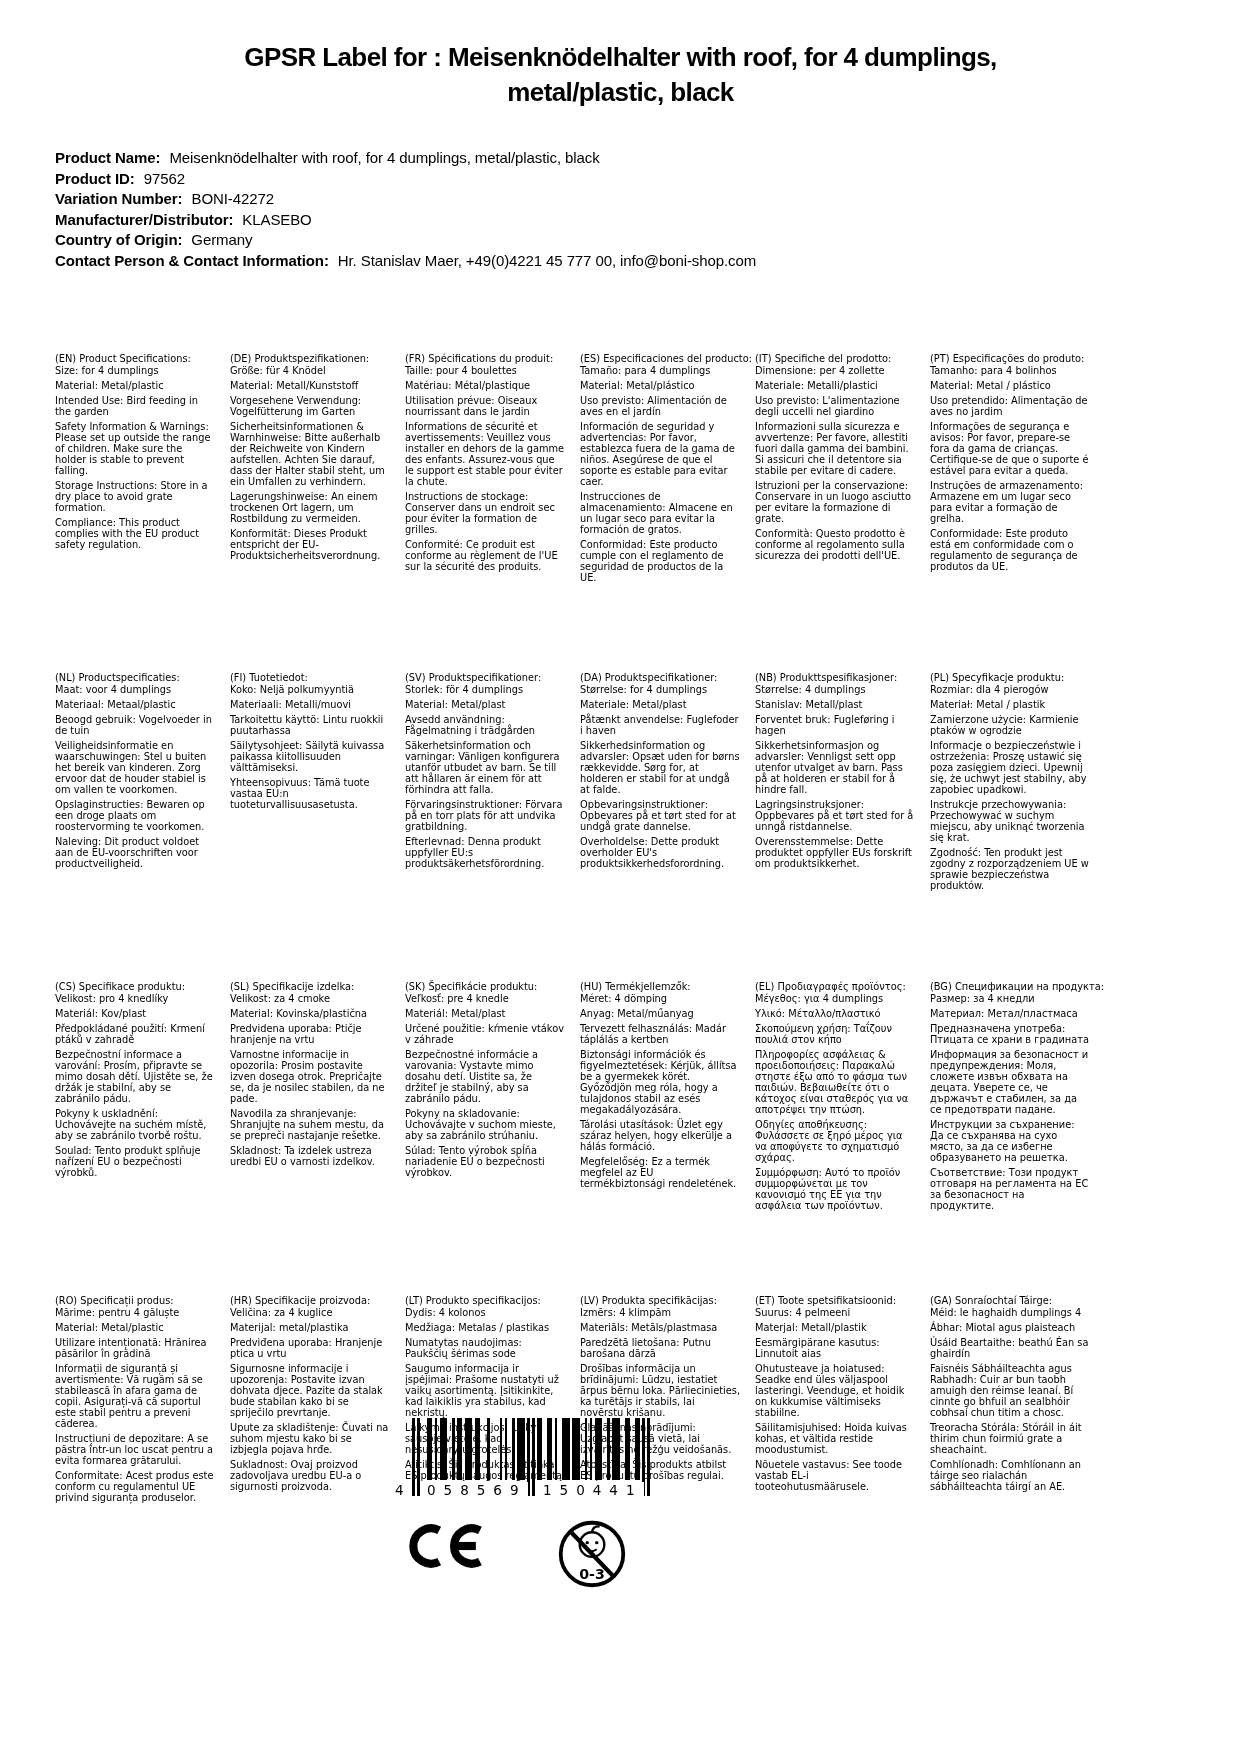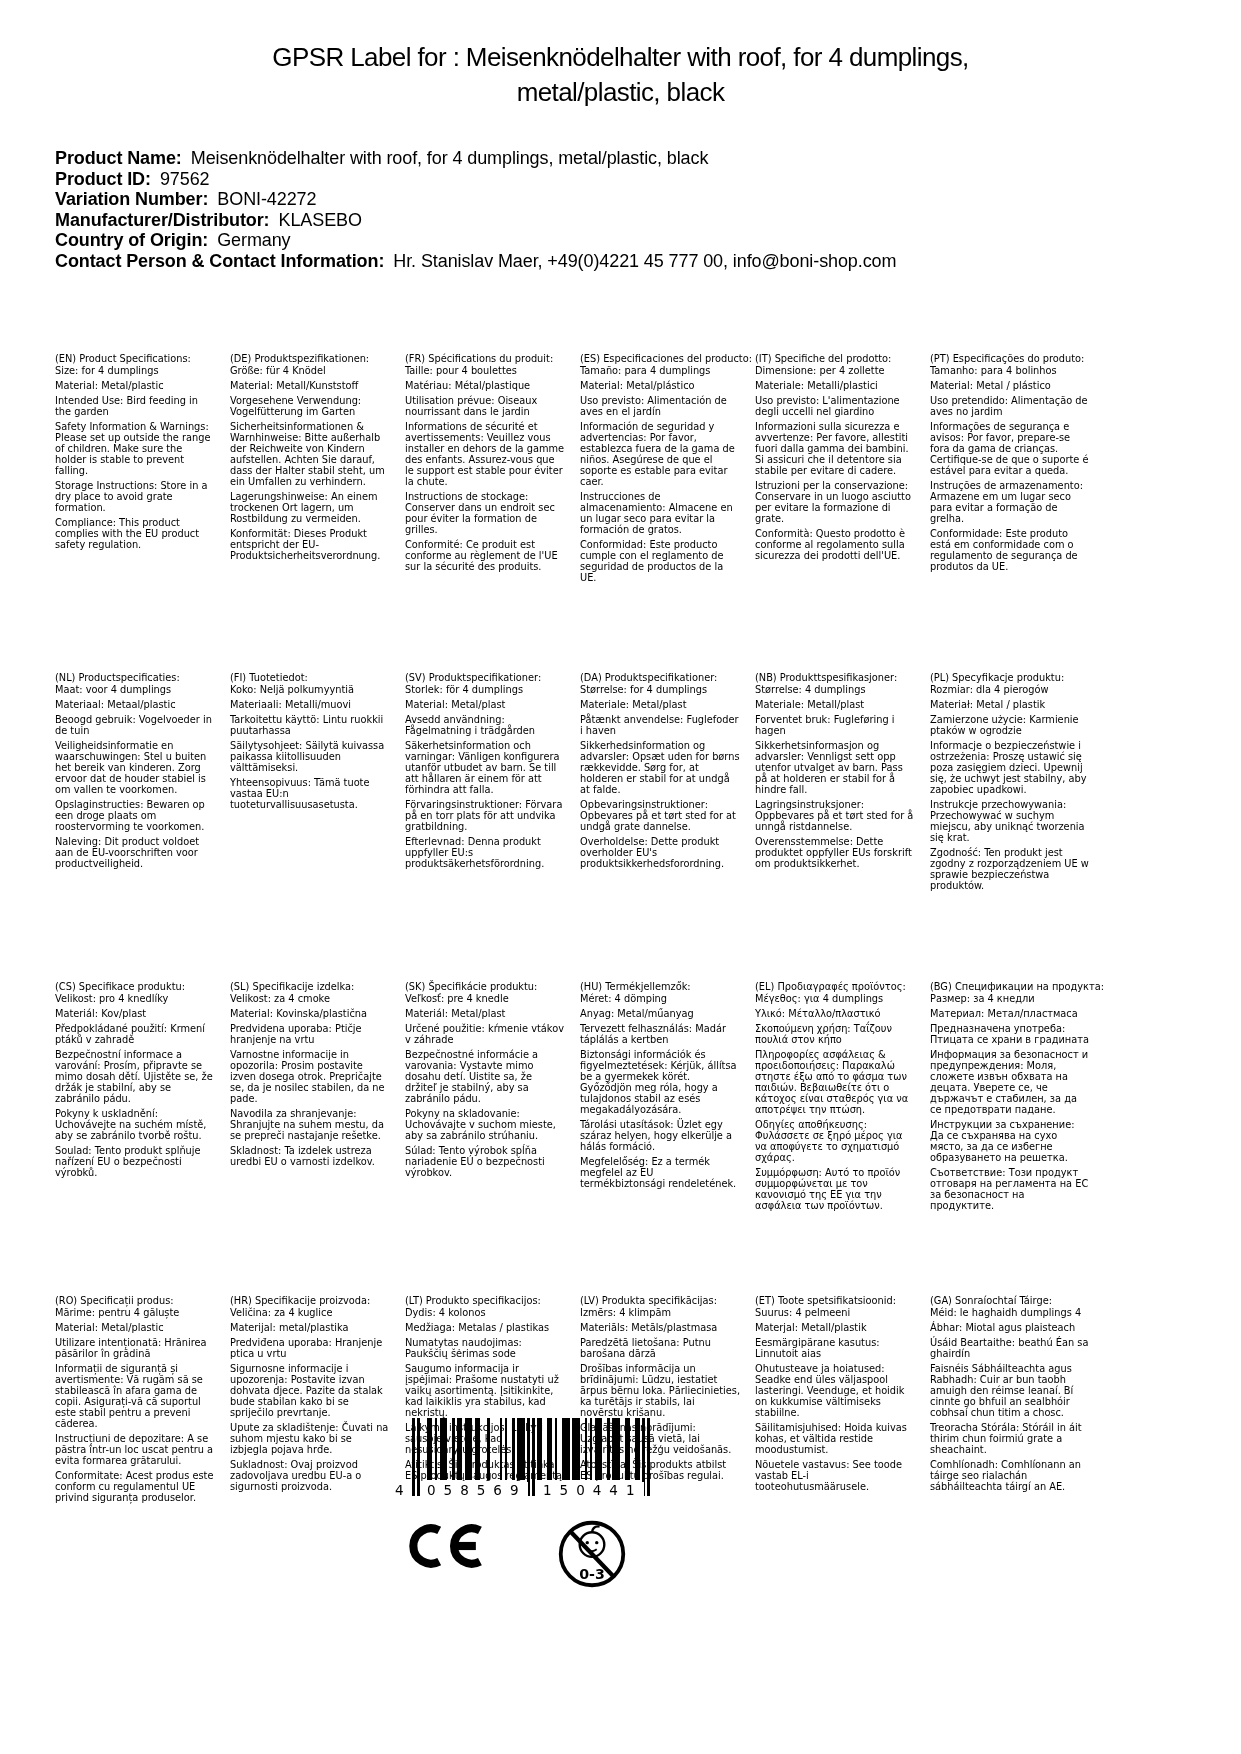--- a/index.html
+++ b/index.html
@@ -1,24 +1,24 @@
 <!DOCTYPE html>
 <html><head>
 <meta charset="utf-8">
 <style>
   html,body{margin:0;padding:0;background:#ffffff;}
   #page{position:relative;width:1241px;height:1754px;background:#ffffff;color:#000;
         font-family:"DejaVu Sans",sans-serif;overflow:hidden;}
   
   #title{position:absolute;top:40px;left:0;width:1241px;text-align:center;
-         font-family:"Liberation Sans",sans-serif;font-weight:normal;font-size:26px;
+         font-family:"Liberation Sans",sans-serif;font-weight:bold;font-size:26px;
          letter-spacing:-0.6px;line-height:1.35;}
   
   #info{position:absolute;top:148px;left:55px;font-family:"Liberation Sans",sans-serif;
-        font-size:18px;line-height:20.5px;letter-spacing:-0.1px;}
+        font-size:15px;line-height:20.5px;letter-spacing:-0.1px;}
   #info .row .lbl{font-weight:bold;margin-right:9px;}
   
   #grid{position:absolute;top:337px;left:55px;display:grid;
         grid-template-columns:repeat(6,175px);
         grid-template-rows:319px 309px 314px auto;}
   #grid .cell{padding-right:14px;font-size:9.8px;line-height:11px;overflow:visible;}
   #grid .bh{font-weight:normal;white-space:nowrap;margin:16px 0 1px 0;}
   #grid p{margin:0 0 4px 0;}
   
   #barcode-wrap{position:absolute;left:412px;top:1418px;width:238px;}
@@ -138,21 +138,21 @@
         <p>Størrelse: for 4 dumplings</p>
         <p>Materiale: Metal/plast</p>
         <p>Påtænkt anvendelse: Fuglefoder i haven</p>
         <p>Sikkerhedsinformation og advarsler: Opsæt uden for børns rækkevidde. Sørg for, at holderen er stabil for at undgå at falde.</p>
         <p>Opbevaringsinstruktioner: Opbevares på et tørt sted for at undgå grate dannelse.</p>
         <p>Overholdelse: Dette produkt overholder EU's produktsikkerhedsforordning.</p>
       </div>
       <div class="cell">
         <div class="bh">(NB) Produkttspesifikasjoner:</div>
         <p>Størrelse: 4 dumplings</p>
-        <p>Materiale: Metall/plast</p>
+        <p>Stanislav: Metall/plast</p>
         <p>Forventet bruk: Fugleføring i hagen</p>
         <p>Sikkerhetsinformasjon og advarsler: Vennligst sett opp utenfor utvalget av barn. Pass på at holderen er stabil for å hindre fall.</p>
         <p>Lagringsinstruksjoner: Oppbevares på et tørt sted for å unngå ristdannelse.</p>
         <p>Overensstemmelse: Dette produktet oppfyller EUs forskrift om produktsikkerhet.</p>
       </div>
       <div class="cell">
         <div class="bh">(PL) Specyfikacje produktu:</div>
         <p>Rozmiar: dla 4 pierogów</p>
         <p>Materiał: Metal / plastik</p>
         <p>Zamierzone użycie: Karmienie ptaków w ogrodzie</p>

